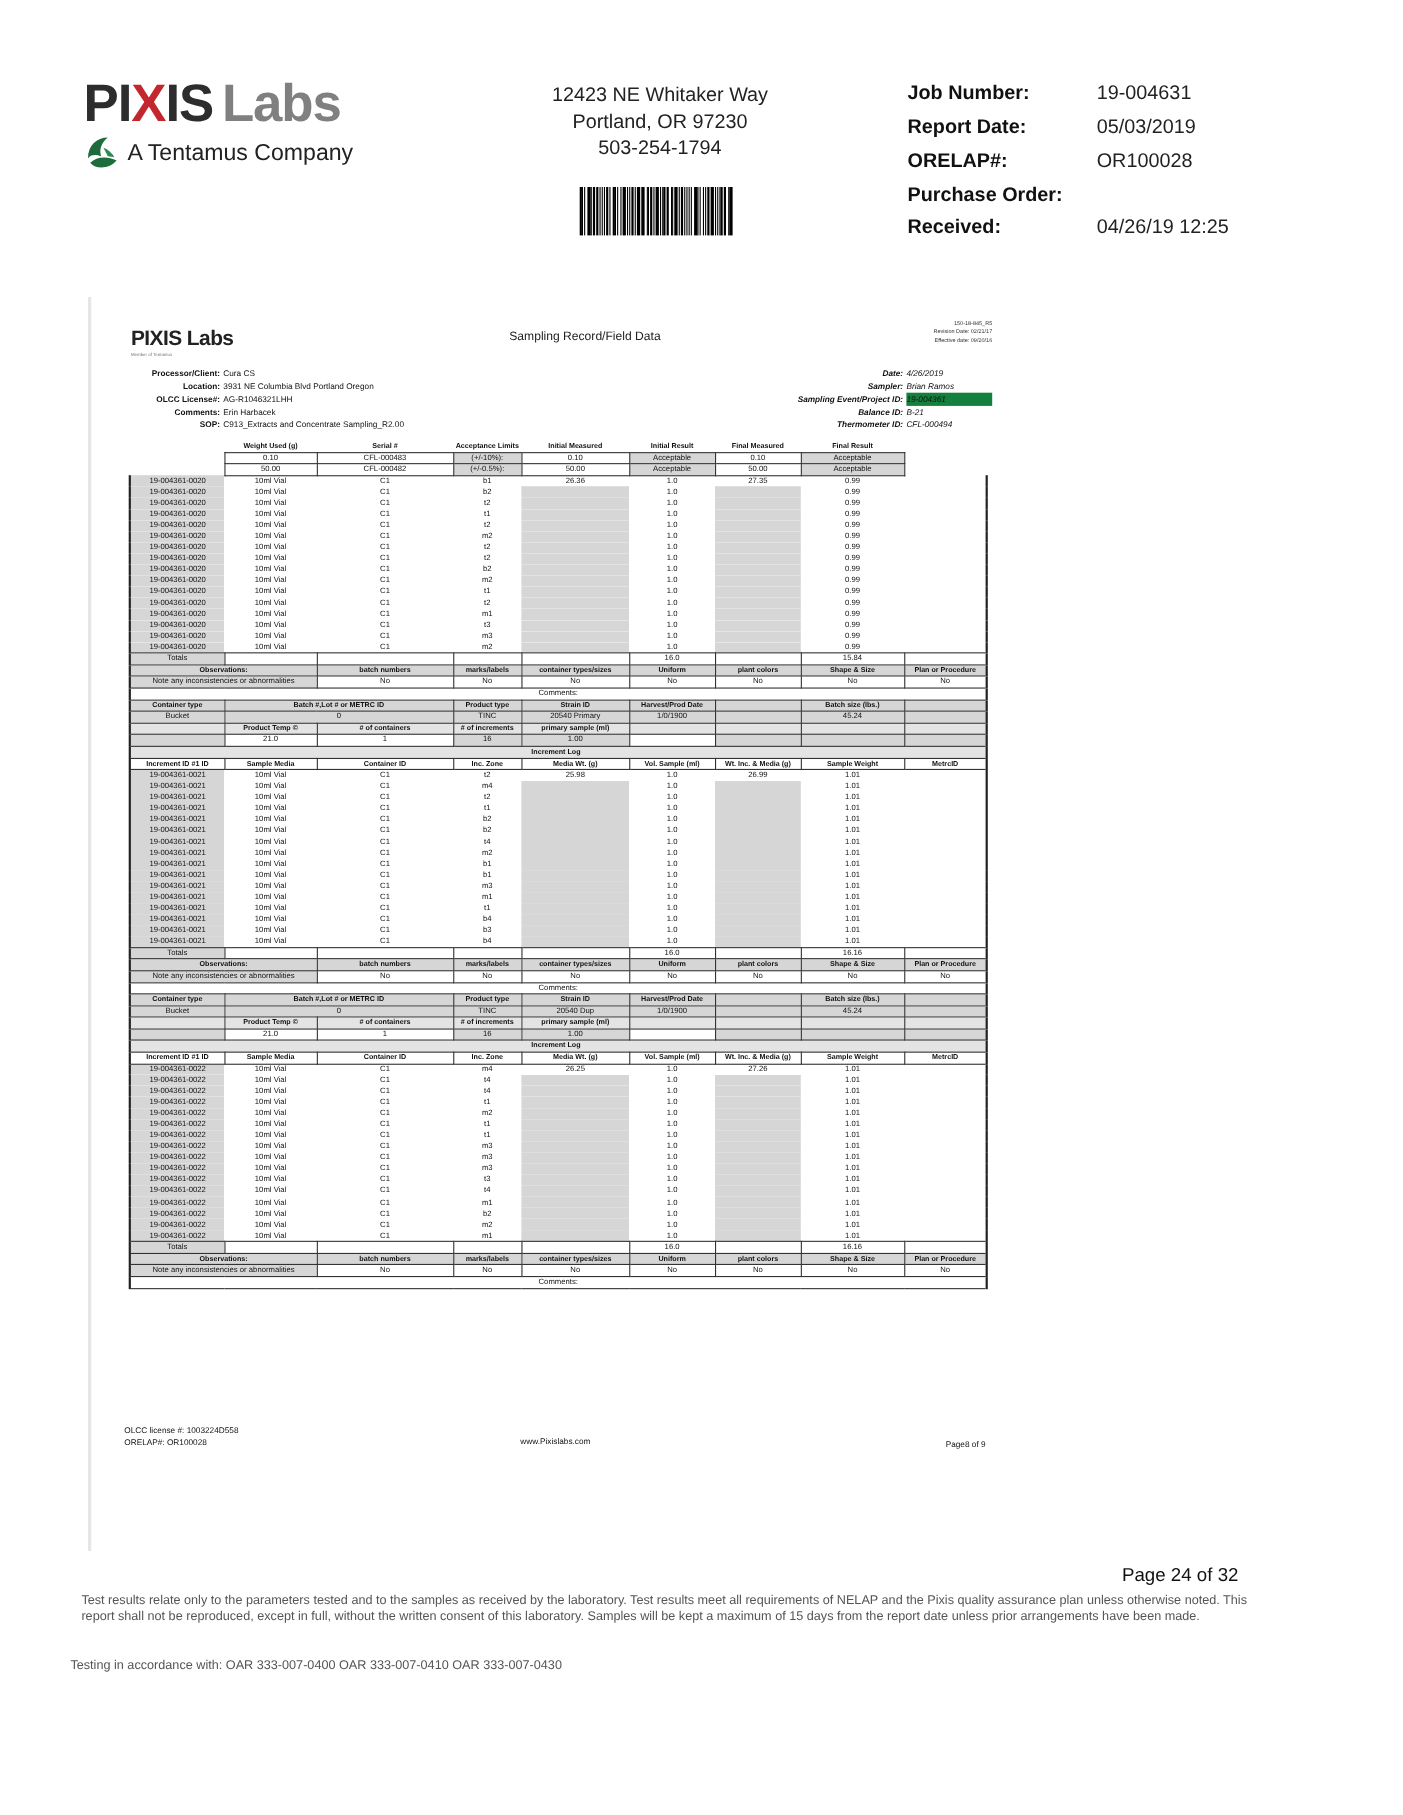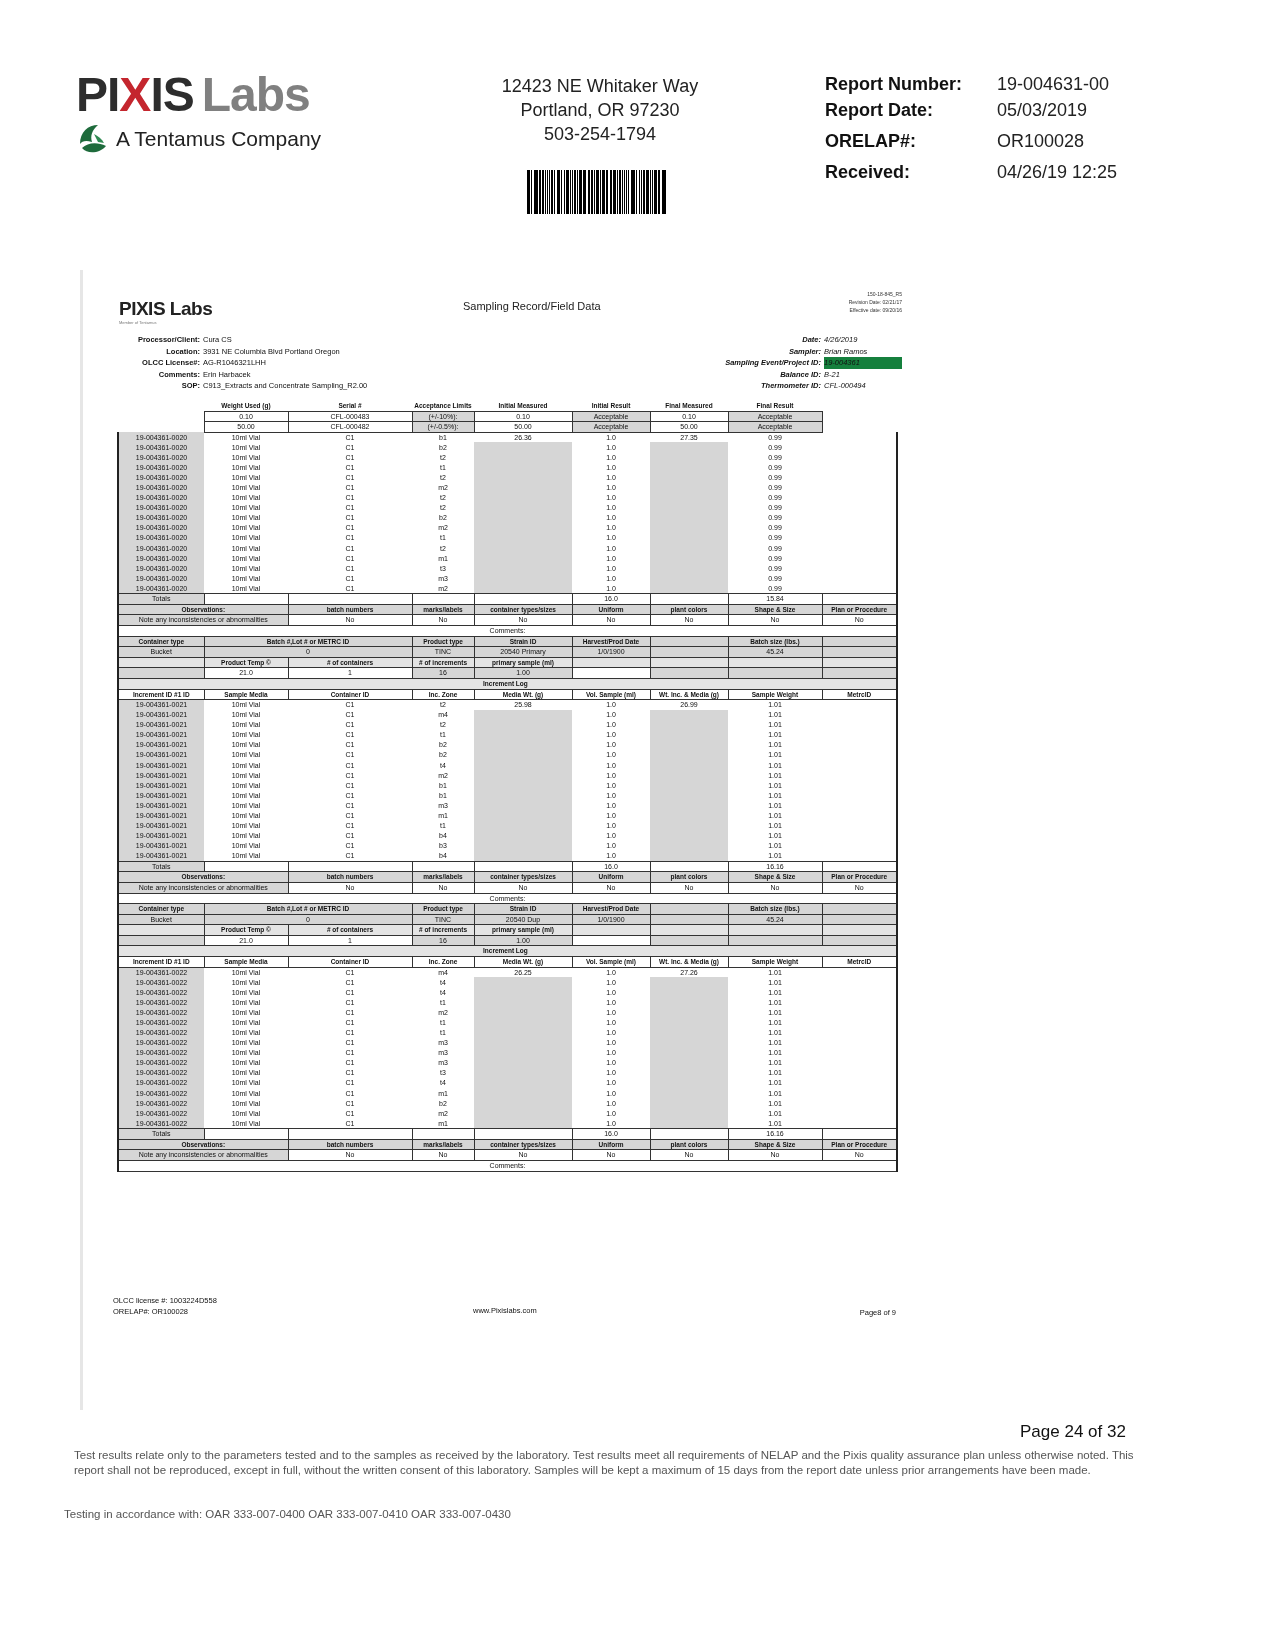--- a/index.html
+++ b/index.html
@@ -135,31 +135,35 @@
     <span style="width: 1px; margin-right: 1px;"></span>
     <span style="width: 1px; margin-right: 1.5px;"></span>
     <span style="width: 1px; margin-right: 0.5px;"></span>
     <span style="width: 2px; margin-right: 1px;"></span>
     <span style="width: 2px; margin-right: 1.5px;"></span>
     <span style="width: 1px; margin-right: 0.5px;"></span>
     <span style="width: 3px; margin-right: 1px;"></span>
   </div>
 
 <div class="meta-block">
-  <div class="meta-row" style="height:26px">
-      <span class="k">Report Number:</span>
-      <span class="v">19-004631-00</span>
+  <div class="meta-row" style="height:31px">
+      <span class="k">Job Number:</span>
+      <span class="v">19-004631</span>
     </div>
   <div class="meta-row" style="height:31px">
       <span class="k">Report Date:</span>
       <span class="v">05/03/2019</span>
     </div>
   <div class="meta-row" style="height:31px">
       <span class="k">ORELAP#:</span>
       <span class="v">OR100028</span>
+    </div>
+  <div class="meta-row" style="height:29px">
+      <span class="k">Purchase Order:</span>
+      <span class="v"></span>
     </div>
   <div class="meta-row" style="height:26px">
       <span class="k">Received:</span>
       <span class="v">04/26/19  12:25</span>
     </div>
 </div>
 
 <div class="inner">
   <div class="inner-logo">
     <span>PIXIS Labs</span>

